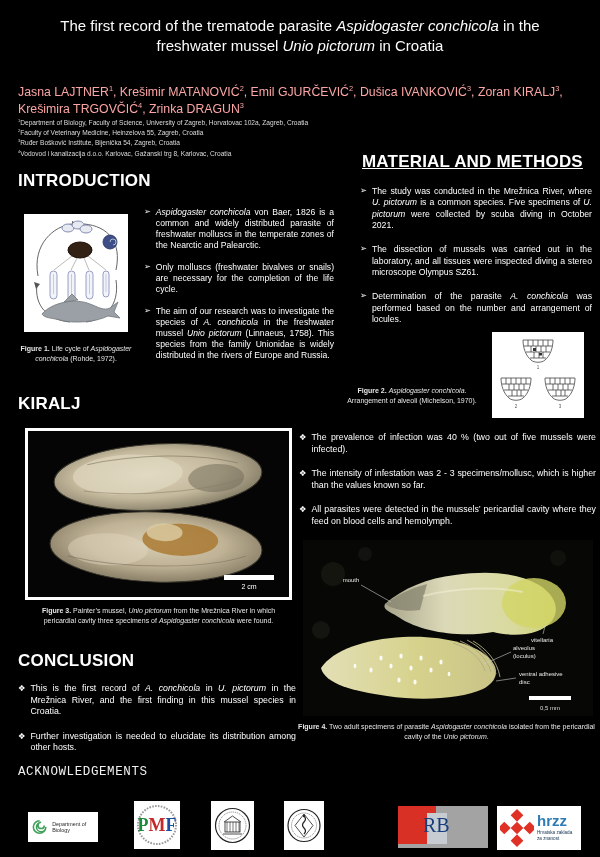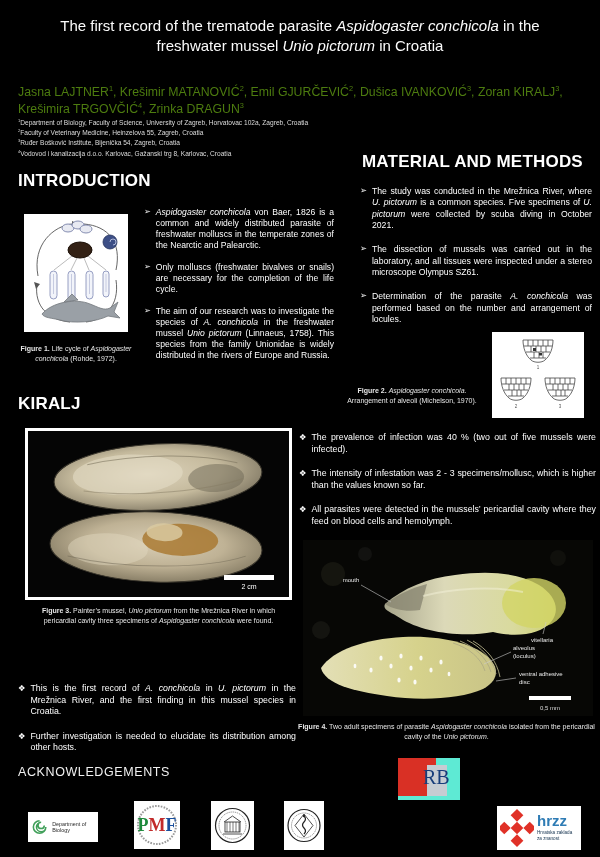--- a/index.html
+++ b/index.html
@@ -1,47 +1,47 @@
 <!DOCTYPE html>
 <html><head>
 <meta charset="utf-8">
 <style>
   html,body{margin:0;padding:0;background:#222;}
   .poster{position:relative;width:600px;height:857px;background:#000;overflow:hidden;
           font-family:"Liberation Sans",sans-serif;color:#fff;}
   .abs{position:absolute;}
   .title{left:30px;right:30px;top:16px;text-align:center;font-size:15px;line-height:1.33;color:#fbfbfb;}
-  .authors{left:18px;width:570px;top:84px;font-size:12.3px;line-height:1.35;color:#4d7c0f;}
+  .authors{left:18px;width:570px;top:84px;font-size:12.3px;line-height:1.35;color:#fca5a5;}
   sup{font-size:60%;line-height:0;}
   .affils{left:18px;top:118px;width:420px;}
   .affil{font-size:6.6px;line-height:1.55;color:#dcdcdc;}
   .h1{font-size:17px;font-weight:bold;letter-spacing:.2px;color:#fff;}
   .bullets{display:flex;flex-direction:column;}
   .bullet{display:flex;gap:5px;}
   .bullet + .bullet{margin-top:11px;}
   .mk{flex:0 0 auto;font-size:95%;}
   .tx{flex:1;text-align:justify;}
   .intro-b{left:144px;top:207px;width:190px;font-size:8.6px;line-height:1.28;}
   .mm-b{left:360px;top:186px;width:232px;font-size:8.7px;line-height:1.3;}
   .mm-b .bullet + .bullet{margin-top:13px;}
   .res-b{left:299px;top:432px;width:297px;font-size:8.8px;line-height:1.32;}
   .res-b .bullet + .bullet{margin-top:13px;}
   .conc-b{left:18px;top:683px;width:278px;font-size:8.8px;line-height:1.32;}
   .conc-b .bullet + .bullet{margin-top:13px;}
   .cap{font-size:7px;line-height:1.45;text-align:center;color:#e6e6e6;}
   .figbox{background:#fff;}
   .fig3-frame{border:3px solid #fff;background:#050505;}
-  .ack{left:18px;top:765px;width:574px;display:flex;align-items:baseline;gap:24px;}
+  .ack{left:18px;top:765px;width:574px;display:flex;align-items:baseline;gap:24px;font-family:Liberation Mono, monospace;}
   .ack-h{font-size:12.5px;letter-spacing:.6px;color:#f0f0f0;}
   .ack-t{font-size:7.3px;color:#e5e5e5;}
   .logo{position:absolute;background:#fff;}
   svg text{font-family:"Liberation Sans",sans-serif;}
   .pmf-letters{position:absolute;left:0;top:14px;width:100%;text-align:center;
                font-family:"Liberation Serif",serif;font-weight:bold;font-size:18px;}
-  .irb-wrap{position:absolute;left:398px;top:758px;width:62px;height:42px;background:#5eead4;}
+  .irb-wrap{position:absolute;left:398px;top:806px;width:62px;height:42px;background:#a3a3a3;padding-left:28px;}
   .irb-red{position:absolute;left:0;top:0;width:38px;height:38px;background:#d93025;}
   .irb-gray{position:absolute;left:29px;top:7px;width:20px;height:31px;background:#c6ccd2;}
   .irb-letters{position:absolute;left:25px;top:8px;font-family:"Liberation Serif",serif;
                font-size:20px;color:#173d7a;}
   .hrzz-text{position:absolute;left:40px;top:7px;}
   .hrzz-main{font-size:15px;font-weight:bold;color:#2f7cb5;line-height:1;}
   .hrzz-sub{font-size:4.6px;color:#14324f;line-height:1.3;margin-top:2px;}
   .biol-name{font-size:5.4px;color:#2b2b2b;margin-left:4px;line-height:1.2;}
 </style>
 </head>
@@ -115,29 +115,29 @@
     <div class="bullet">
       <span class="mk">➢</span>
       <span class="tx"><span>Only molluscs (freshwater bivalves or snails) are necessary for the completion of the life cycle.</span></span>
     </div>
     <div class="bullet">
       <span class="mk">➢</span>
       <span class="tx"><span>The aim of our research was to investigate the species of </span><span style="font-style: italic;">A. conchicola</span><span> in the freshwater mussel </span><span style="font-style: italic;">Unio pictorum</span><span> (Linnaeus, 1758). This species from the family Unionidae is widely distributed in the rivers of Europe and Russia.</span></span>
     </div>
   </div>
 
-  <div class="abs h1" style="left:362px;top:152px;">MATERIAL AND METHODS</div>
+  <div class="abs h1" style="left:362px;top:152px;text-decoration:underline;">MATERIAL AND METHODS</div>
   <div class="abs bullets mm-b">
     <div class="bullet">
       <span class="mk">➢</span>
       <span class="tx"><span>The study was conducted in the Mrežnica River, where </span><span style="font-style: italic;">U. pictorum</span><span> is a common species. Five specimens of </span><span style="font-style: italic;">U. pictorum</span><span> were collected by scuba diving in October 2021.</span></span>
     </div>
     <div class="bullet">
       <span class="mk">➢</span>
-      <span class="tx"><span>The dissection of mussels was carried out in the laboratory, and all tissues were inspected under a stereo microscope Olympus SZ61.</span></span>
+      <span class="tx"><span>The dissection of mussels was carried out in the laboratory, and all tissues were inspected diving a stereo microscope Olympus SZ61.</span></span>
     </div>
     <div class="bullet">
       <span class="mk">➢</span>
       <span class="tx"><span>Determination of the parasite </span><span style="font-style: italic;">A. conchicola</span><span> was performed based on the number and arrangement of locules.</span></span>
     </div>
   </div>
 
   <div class="abs figbox" style="left:492px;top:332px;width:92px;height:86px;">
     <svg width="92" height="86" viewBox="0 0 92 86">
       <rect width="92" height="86" fill="#ffffff"></rect>
@@ -276,20 +276,21 @@
         <text x="210" y="118">(loculus)</text>
         <text x="216" y="136">ventral adhesive</text>
         <text x="216" y="144">disc</text>
       </g>
       <rect x="226" y="156" width="42" height="4" fill="#ffffff"></rect>
       <text x="247" y="170" font-size="6" fill="#dddddd" text-anchor="middle">0,5 mm</text>
     </svg>
   </div>
   <div class="abs cap" style="left:298px;top:722px;width:297px;"><span style="font-weight: bold;">Figure 4.</span><span> Two adult specimens of parasite </span><span style="font-style: italic;">Aspidogaster conchicola</span><span> isolated from the pericardial cavity of the </span><span style="font-style: italic;">Unio pictorum</span><span>.</span></div>
 
+  <div class="abs h1" style="left:18px;top:651px;">CONCLUSION</div>
   <div class="abs bullets conc-b">
     <div class="bullet">
       <span class="mk">❖</span>
       <span class="tx"><span>This is the first record of </span><span style="font-style: italic;">A. conchicola</span><span> in </span><span style="font-style: italic;">U. pictorum</span><span> in the Mrežnica River, and the first finding in this mussel species in Croatia.</span></span>
     </div>
     <div class="bullet">
       <span class="mk">❖</span>
       <span class="tx"><span>Further investigation is needed to elucidate its distribution among other hosts.</span></span>
     </div>
   </div>

